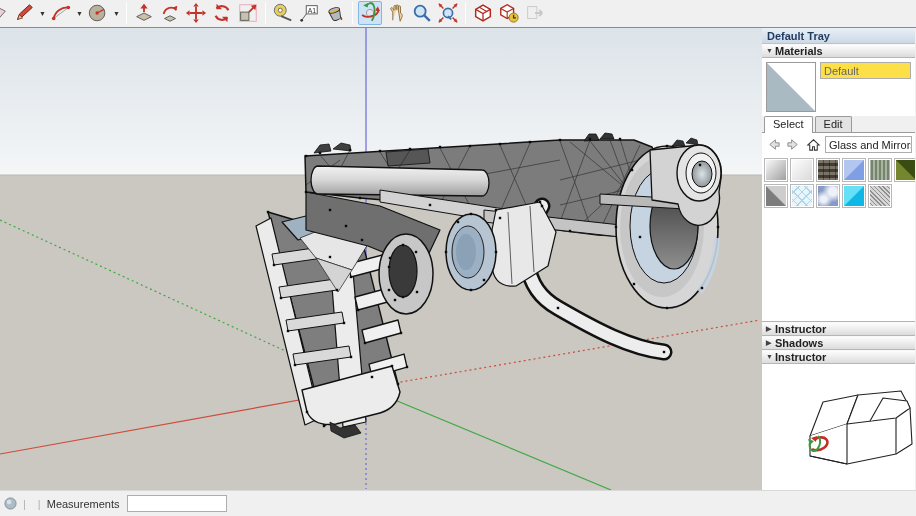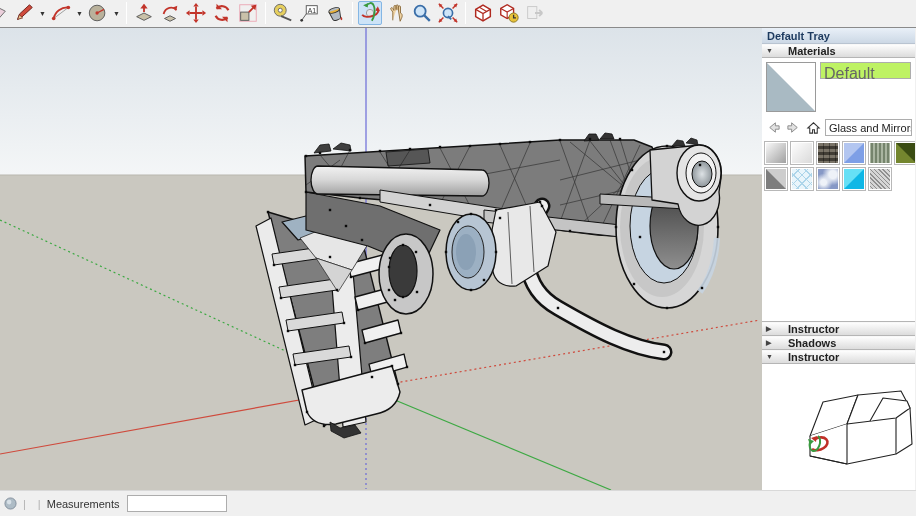--- a/index.html
+++ b/index.html
@@ -23,30 +23,30 @@
 
   
   #main { display:flex; height:462px; }
   #viewport { width:762px; height:462px; position:relative; border-right:1px solid #808080; }
   #viewport svg { display:block; }
 
   
   #tray { width:153px; height:462px; background:#f0f0f0; display:flex; flex-direction:column; font-size:11px;justify-content:center; }
   #tray-title { height:16px; line-height:16px; padding-left:5px; font-weight:bold; color:#1d3least?; color:#1d3a5f;
     background:linear-gradient(#e9f0f8,#ccd8e5); border-bottom:1px solid #b9c4d1; }
-  .sec-header { height:14px; line-height:14px; display:flex; align-items:center; gap:14px; padding-left:4px;
+  .sec-header { height:14px; line-height:14px; display:flex; align-items:center; gap:1px; padding-left:4px;
     background:linear-gradient(#fdfdfd,#dcdcdc); border-bottom:1px solid #b5b5b5; border-top:1px solid #f8f8f8;
     font-weight:bold; color:#222; cursor:pointer; flex:0 0 auto; }
   .sec-arrow { font-size:7px; color:#444; width:8px; }
   #materials-body { background:#fff; flex:0 0 auto; }
   #preview-row { height:58px; display:flex; padding:4px; gap:4px; background:#fff; }
   #preview-swatch { width:50px; height:50px; border:1px solid #9a9a9a;
     background:linear-gradient(45deg, #a9bac3 49.5%, #ffffff 50.5%); flex:0 0 auto; }
-  #preview-name { flex:1; height:17px; border:1px solid #adadad; background:#bef264; color:#666;
-    padding:2px 3px; font-size:16px; }
+  #preview-name { flex:1; height:17px; border:1px solid #adadad; background:#fde047; color:#666;
+    padding:2px 3px; font-size:11px; }
   #tabs-row { height:17px; display:flex; align-items:flex-end; background:#f0f0f0;
     border-bottom:1px solid #9a9a9a; padding-left:2px; }
   .tab { padding:1px 8px 2px 8px; border:1px solid #9a9a9a; border-bottom:none;
     background:#e3e3e3; margin-right:2px; border-radius:2px 2px 0 0; cursor:pointer; }
   .tab.active { background:#fff; position:relative; top:1px; padding-bottom:3px; }
   #nav-row { height:23px; display:flex; align-items:center; gap:3px; padding:2px 3px; background:#fff; }
   .nav-btn { width:17px; height:17px; display:flex; align-items:center; justify-content:center; cursor:pointer; }
   #collection-select { flex:1; height:17px; border:1px solid #adadad; background:#fff;
     padding:1px 3px; line-height:14px; color:#222; overflow:hidden; white-space:nowrap; cursor:pointer; }
   #swatch-grid { background:#fff; padding:2px 0 4px 2px; display:grid;
@@ -470,20 +470,24 @@
     <div class="sec-header">
       <span class="sec-arrow">▼</span>
       <span>Materials</span>
     </div>
 
     <div id="materials-body">
       <div id="preview-row">
         <div id="preview-swatch"></div>
         <div id="preview-name">Default</div>
       </div>
+      <div id="tabs-row">
+        <div class="tab active">Select</div>
+        <div class="tab">Edit</div>
+      </div>
       <div id="nav-row">
         <span class="nav-btn">
           <svg width="15" height="15" viewBox="0 0 16 16">
               <path d="M10 3 L4 8 l6 5 v-3.2 h4 v-3.6 h-4 Z" fill="#e2e2e2" stroke="#8a8a8a"></path>
             </svg>
         </span>
         <span class="nav-btn">
           <svg width="15" height="15" viewBox="0 0 16 16">
               <path d="M6 3 l6 5 -6 5 v-3.2 h-4 v-3.6 h4 Z" fill="#e2e2e2" stroke="#8a8a8a"></path>
             </svg>

